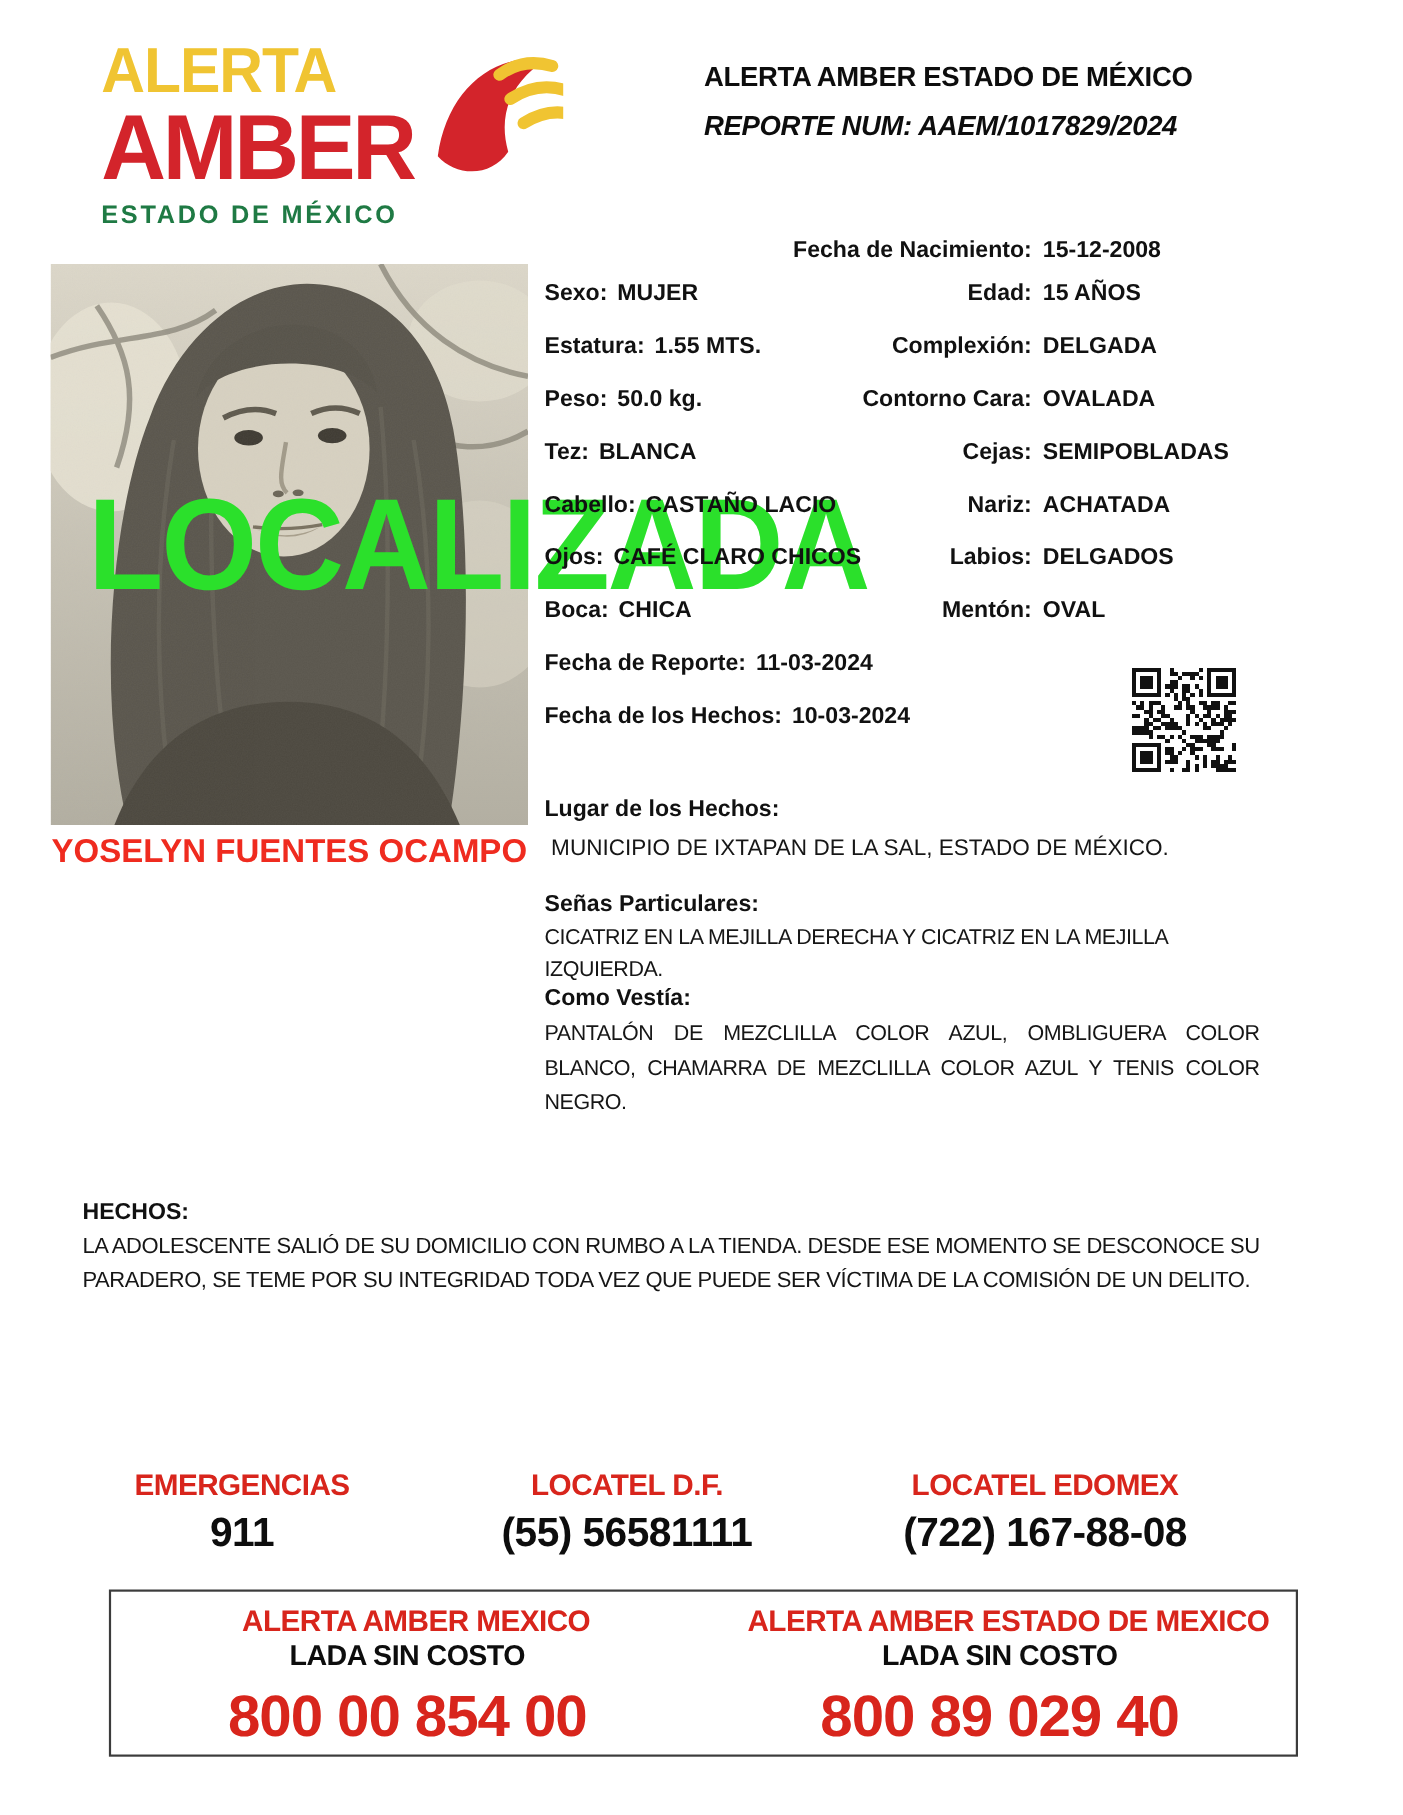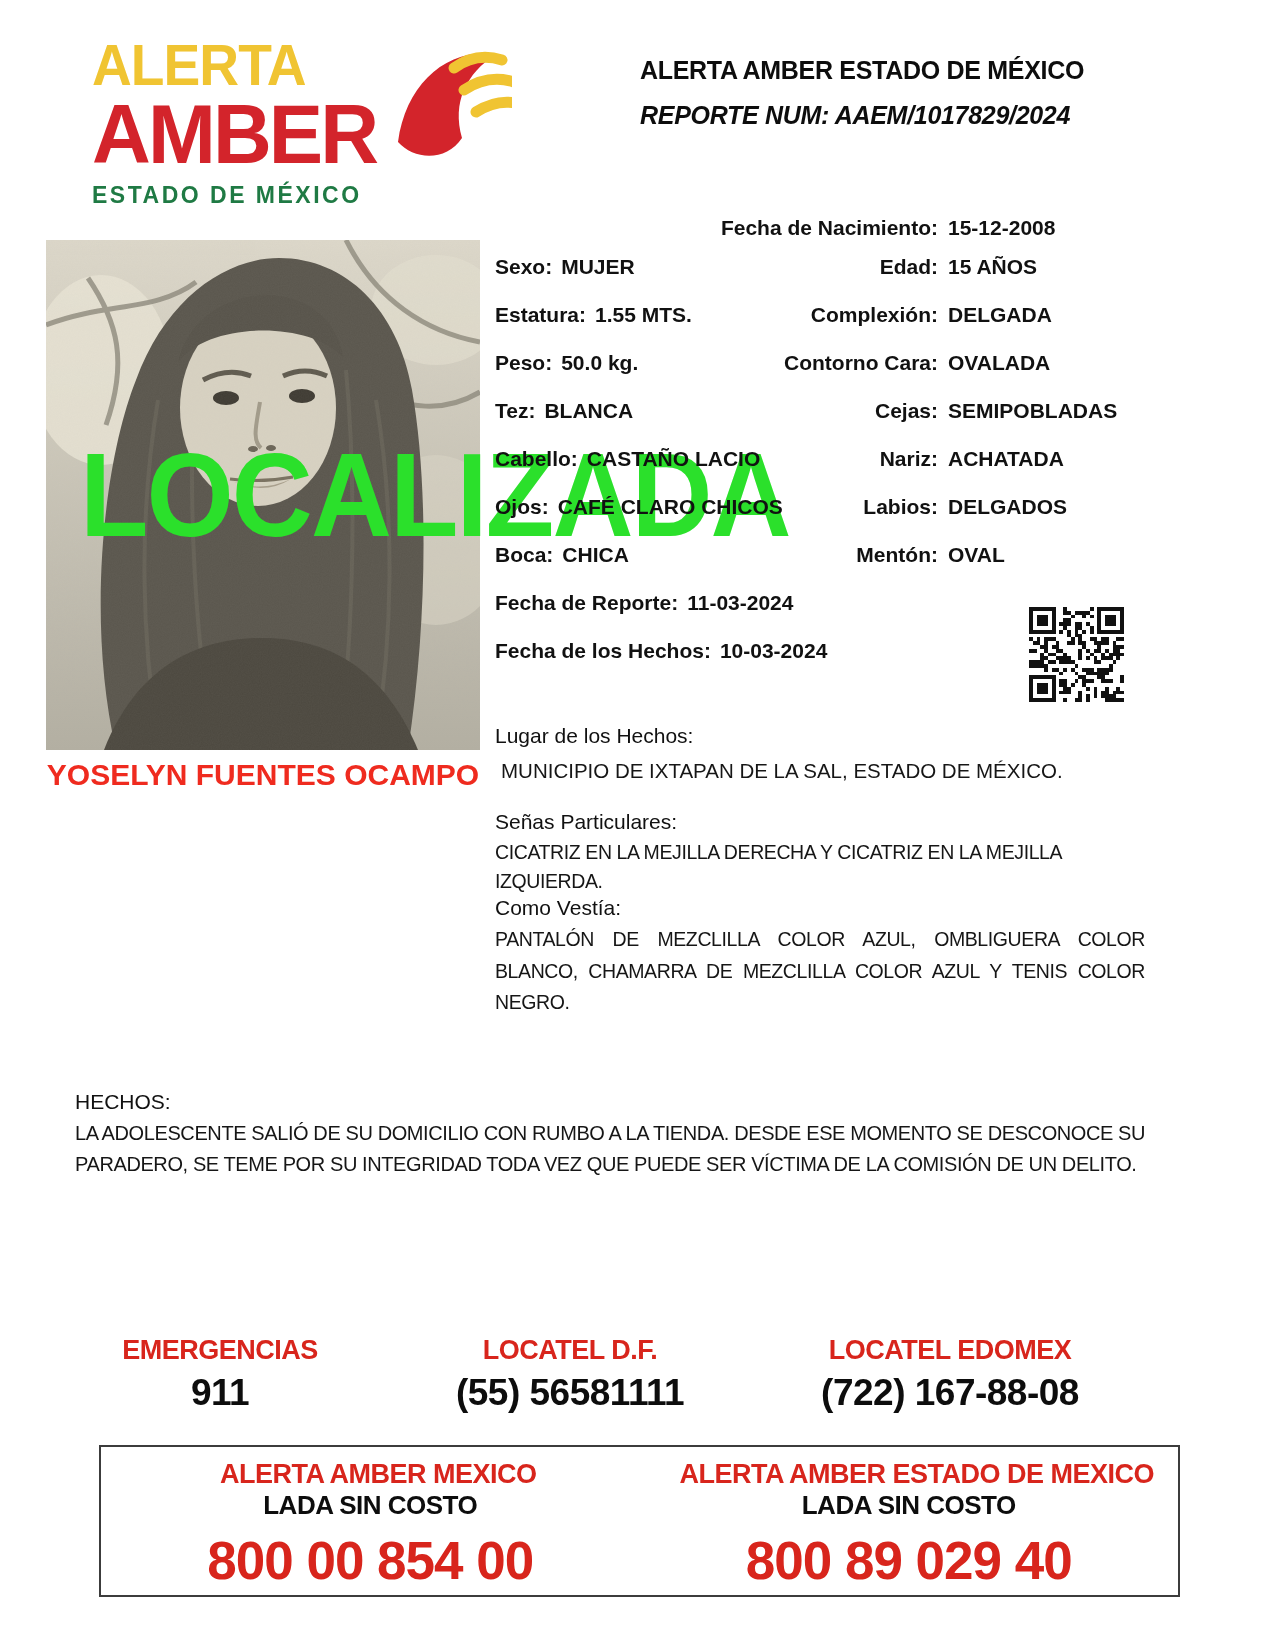--- a/index.html
+++ b/index.html
@@ -37,21 +37,21 @@
     text-align:center; color:#EF2B1F; font-size:30px; font-weight:800; line-height:1.25;
   }
   
   .details { position:absolute; left:0; top:0; width:1051px; height:1650px; z-index:5; pointer-events:none; }
   .drow { position:absolute; left:495px; width:660px; height:28px; font-size:21px; font-weight:700; white-space:nowrap; }
   .dleft { position:absolute; left:0; top:0; }
   .dleft .lv { margin-left:9px; }
   .rlab { position:absolute; right:217px; top:0; }
   .rval { position:absolute; left:453px; top:0; }
   .qr { position:absolute; left:1029px; top:607px; width:95px; height:95px; }
-  .sec-head { position:absolute; left:495px; font-size:21px; font-weight:400; white-space:nowrap; }
+  .sec-head { position:absolute; left:495px; font-size:21px; font-weight:700; white-space:nowrap; }
   .sec-body {
     position:absolute; left:495px; width:650px;
     font-size:19.5px; font-weight:400; letter-spacing:-0.4px; line-height:1.5; color:#161616;
   }
   .place-body { white-space:nowrap; text-indent:6px; font-size:20.5px; letter-spacing:0; }
   .clothing-body { text-align:justify; word-spacing:5px; line-height:1.62; }
   .hechos-head { left:75px; font-size:21px; }
   .hechos-body {
     left:75px; width:1130px; font-size:20px; letter-spacing:-0.4px; line-height:1.55;
   }

